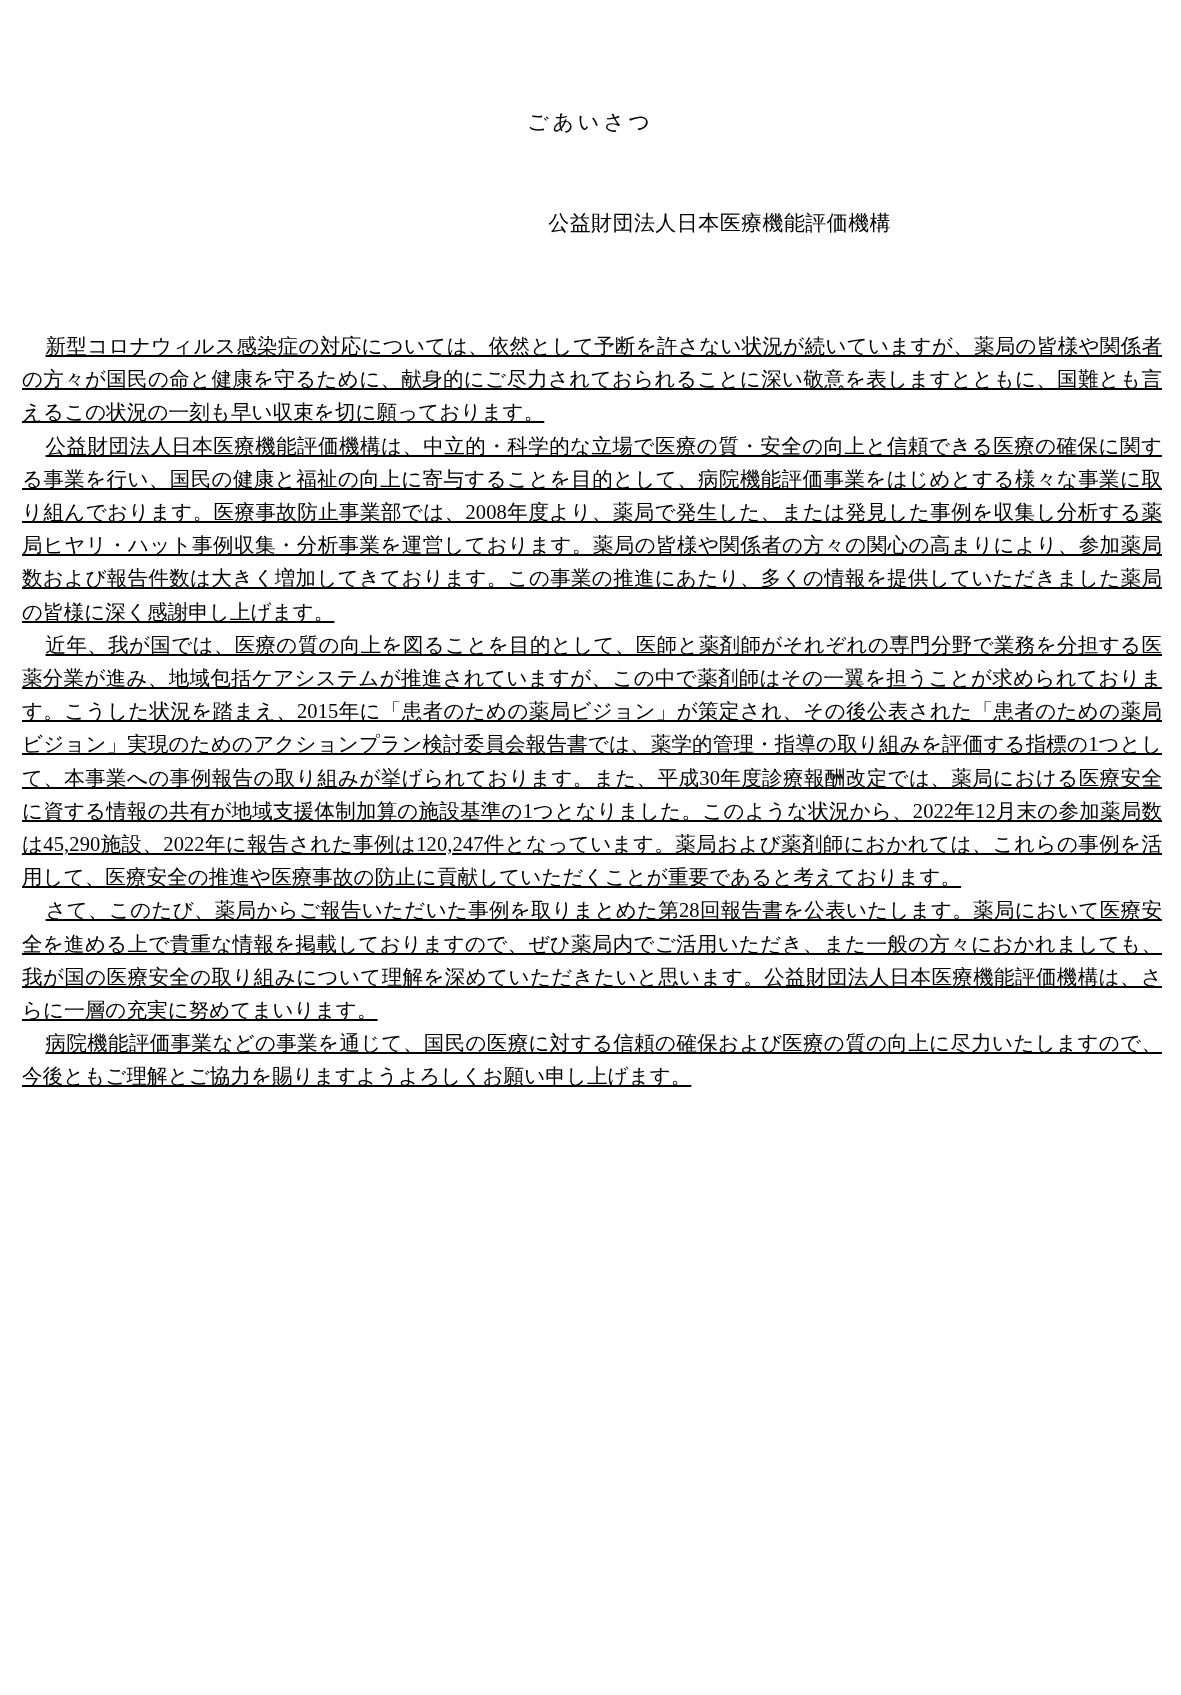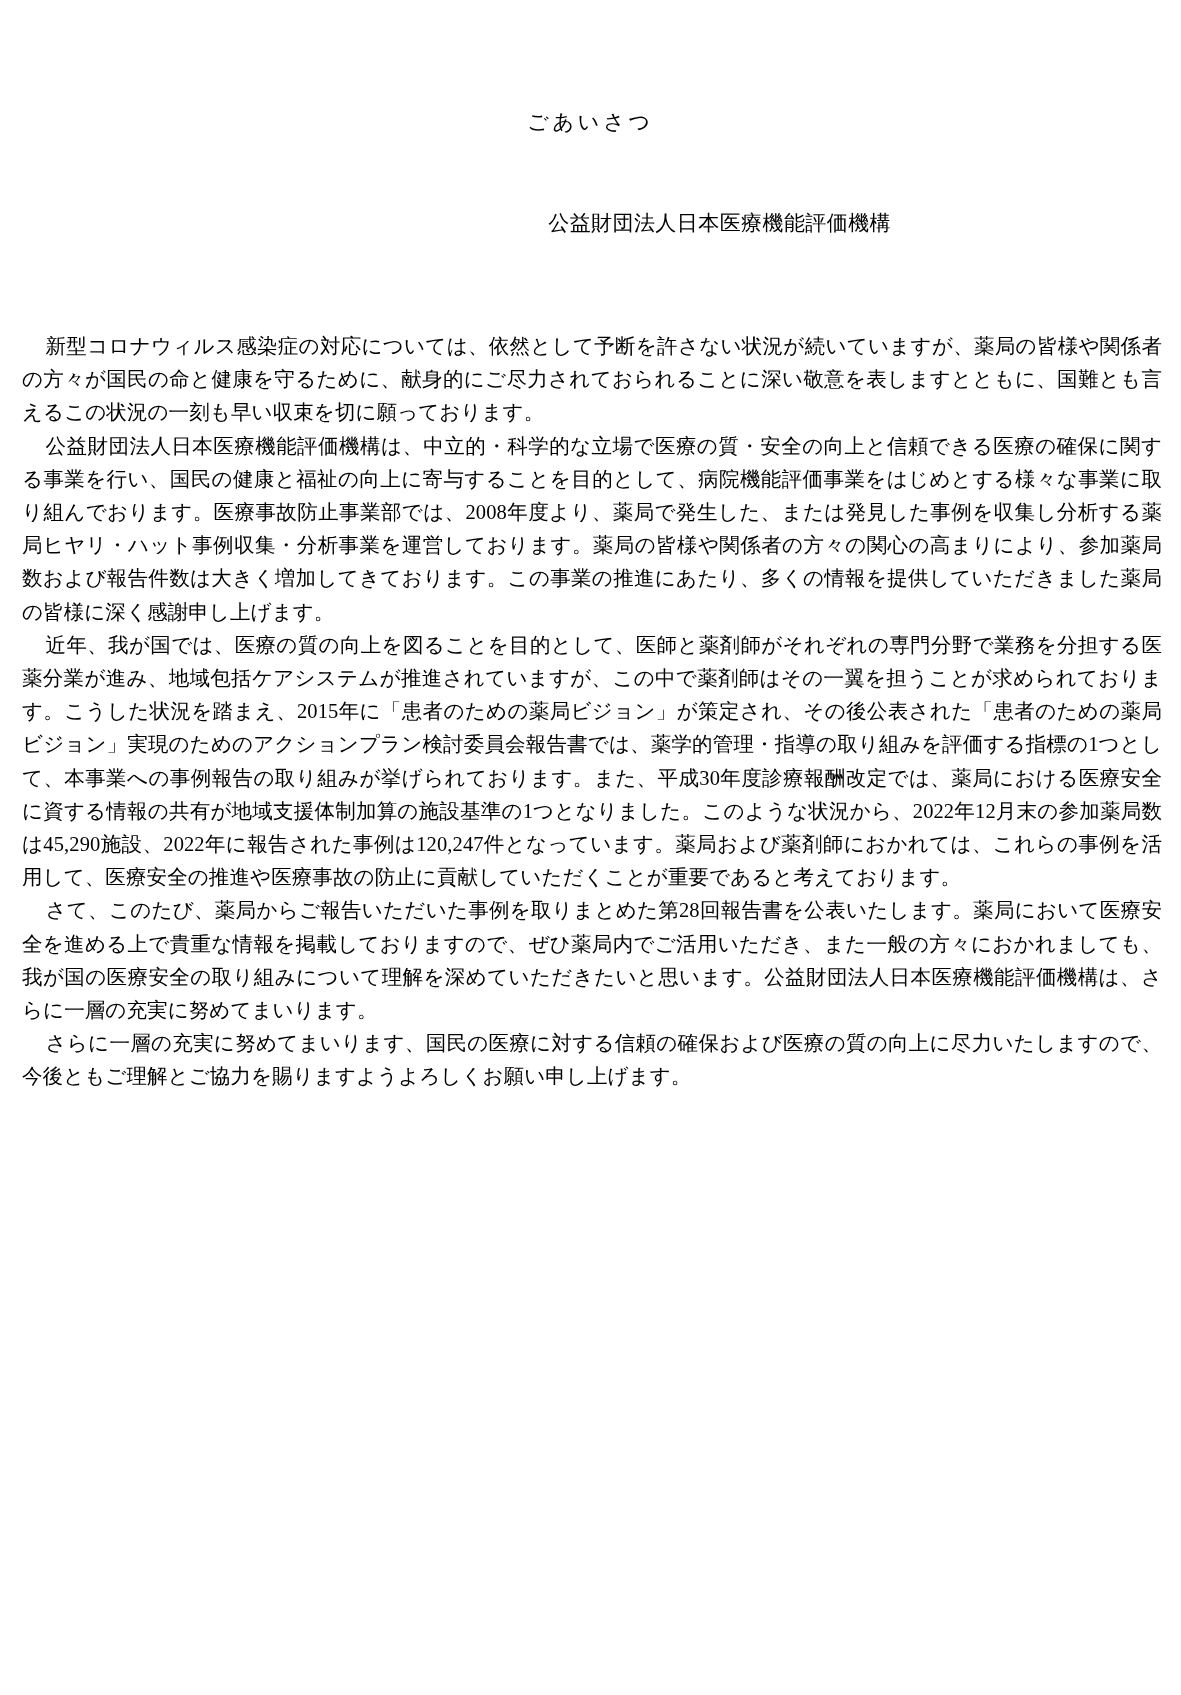--- a/index.html
+++ b/index.html
@@ -47,20 +47,21 @@
     white-space: pre;
   }
   .body-text {
     position: absolute;
     top: 330px;
     left: 22px;
     width: 1140px;
     font-size: 20.5px;
     line-height: 1.62;
     letter-spacing: 0.005em;
+    text-decoration: underline;
   }
   .para {
     margin: 0 0 0 0;
     text-indent: 1.15em;
     text-align: justify;
     text-justify: inter-character;
   }
 </style>
 </head>
 <body>
@@ -71,16 +72,16 @@
 
   <div class="signature-block">
     <span class="sig-line">公益財団法人日本医療機能評価機構</span>
   </div>
 
   <div class="body-text">
     <p class="para">新型コロナウィルス感染症の対応については、依然として予断を許さない状況が続いていますが、薬局の皆様や関係者の方々が国民の命と健康を守るために、献身的にご尽力されておられることに深い敬意を表しますとともに、国難とも言えるこの状況の一刻も早い収束を切に願っております。</p>
     <p class="para">公益財団法人日本医療機能評価機構は、中立的・科学的な立場で医療の質・安全の向上と信頼できる医療の確保に関する事業を行い、国民の健康と福祉の向上に寄与することを目的として、病院機能評価事業をはじめとする様々な事業に取り組んでおります。医療事故防止事業部では、2008年度より、薬局で発生した、または発見した事例を収集し分析する薬局ヒヤリ・ハット事例収集・分析事業を運営しております。薬局の皆様や関係者の方々の関心の高まりにより、参加薬局数および報告件数は大きく増加してきております。この事業の推進にあたり、多くの情報を提供していただきました薬局の皆様に深く感謝申し上げます。</p>
     <p class="para">近年、我が国では、医療の質の向上を図ることを目的として、医師と薬剤師がそれぞれの専門分野で業務を分担する医薬分業が進み、地域包括ケアシステムが推進されていますが、この中で薬剤師はその一翼を担うことが求められております。こうした状況を踏まえ、2015年に「患者のための薬局ビジョン」が策定され、その後公表された「患者のための薬局ビジョン」実現のためのアクションプラン検討委員会報告書では、薬学的管理・指導の取り組みを評価する指標の1つとして、本事業への事例報告の取り組みが挙げられております。また、平成30年度診療報酬改定では、薬局における医療安全に資する情報の共有が地域支援体制加算の施設基準の1つとなりました。このような状況から、2022年12月末の参加薬局数は45,290施設、2022年に報告された事例は120,247件となっています。薬局および薬剤師におかれては、これらの事例を活用して、医療安全の推進や医療事故の防止に貢献していただくことが重要であると考えております。</p>
     <p class="para">さて、このたび、薬局からご報告いただいた事例を取りまとめた第28回報告書を公表いたします。薬局において医療安全を進める上で貴重な情報を掲載しておりますので、ぜひ薬局内でご活用いただき、また一般の方々におかれましても、我が国の医療安全の取り組みについて理解を深めていただきたいと思います。公益財団法人日本医療機能評価機構は、さらに一層の充実に努めてまいります。</p>
-    <p class="para">さらに一層の充実に努めてまいります、国民の医療に対する信頼の確保および医療の質の向上に尽力いたしますので、今後ともご理解とご協力を賜りますようよろしくお願い申し上げます。</p>
+    <p class="para">病院機能評価事業などの事業を通じて、国民の医療に対する信頼の確保および医療の質の向上に尽力いたしますので、今後ともご理解とご協力を賜りますようよろしくお願い申し上げます。</p>
   </div>
 
 </div>
 
 </body></html>

